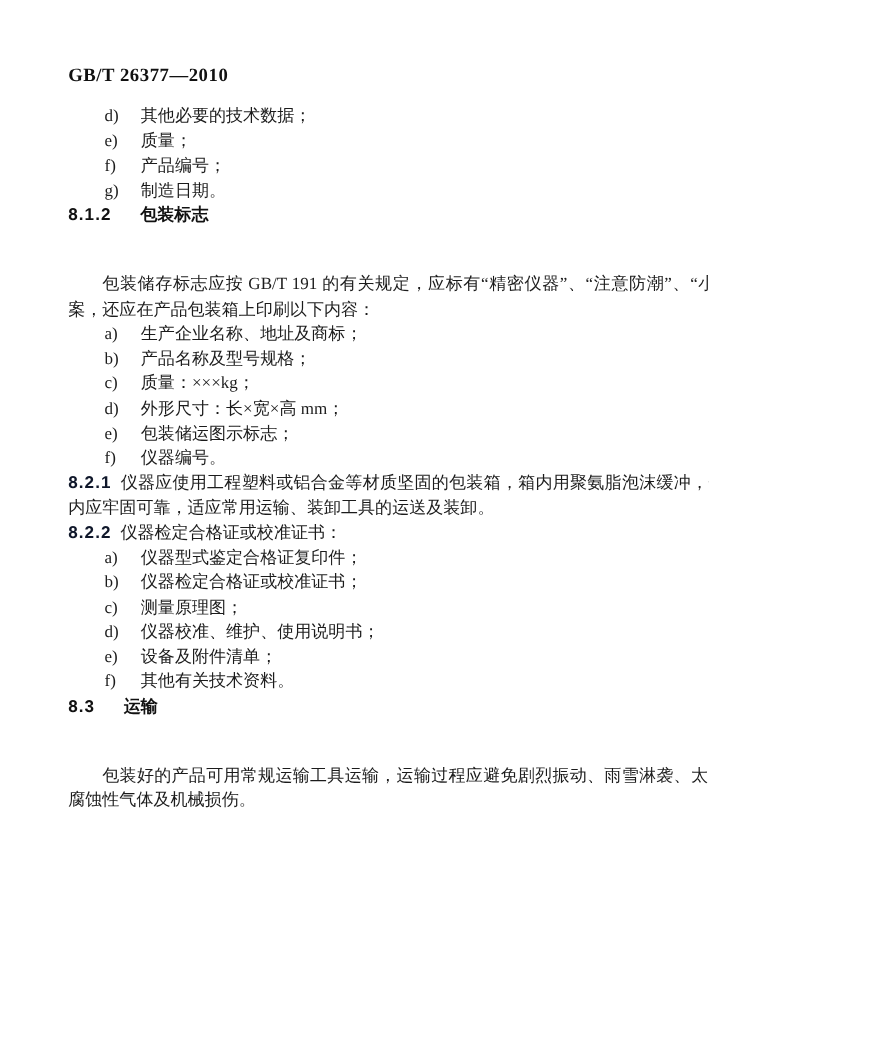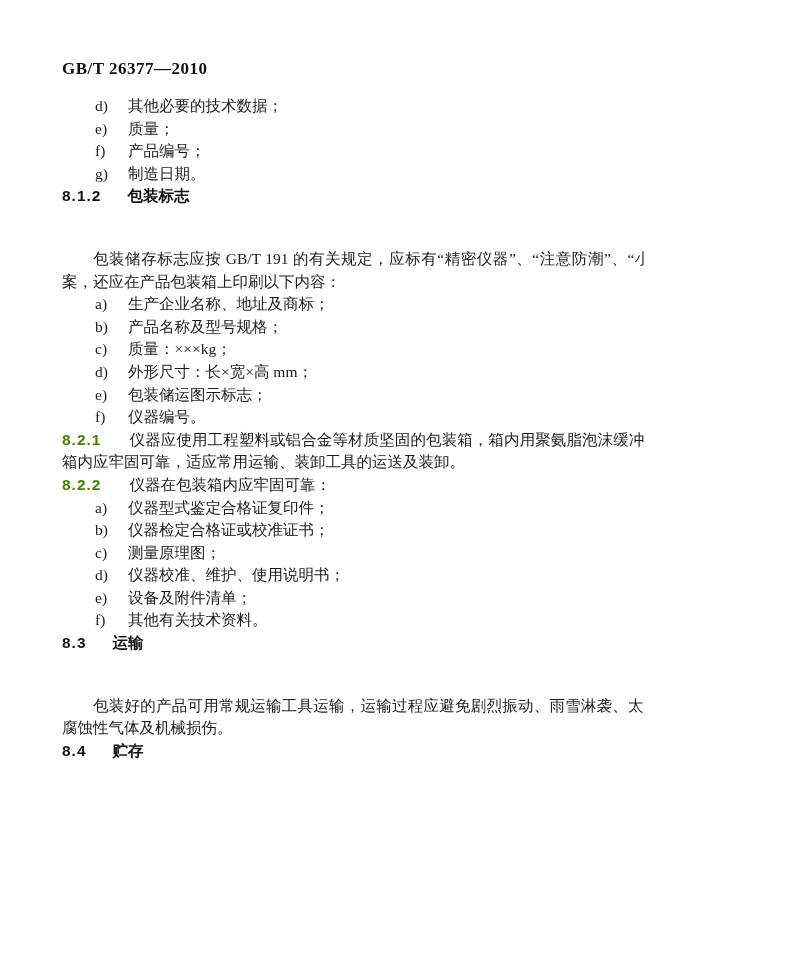--- a/index.html
+++ b/index.html
@@ -45,23 +45,23 @@
     margin-right: 26px;
     letter-spacing: 1px;
   }
   
   .clause {
     text-align: justify;
   }
   .clause .c-num {
     font-family: "Liberation Sans", sans-serif;
     font-weight: 700;
-    margin-right: 28px;
+    margin-right: 8px;
     letter-spacing: 1px;
-    color: #4d7c0f;
+    color: #0f172a;
   }
   
   .para {
     text-indent: 2em;
     text-align: justify;
     margin-top: 40px;
   }
   
   .list-item {
     display: flex;
@@ -121,21 +121,21 @@
         <div class="list-item">
           <span class="li-marker">e)</span>
           <span class="li-text">包装储运图示标志；</span>
         </div>
         <div class="list-item">
           <span class="li-marker">f)</span>
           <span class="li-text">仪器编号。</span>
         </div>
       </div>
       <div class="clause"><span class="c-num">8.2.1</span><span class="c-text">仪器应使用工程塑料或铝合金等材质坚固的包装箱，箱内用聚氨脂泡沫缓冲，仪器在包装箱内应牢固可靠，适应常用运输、装卸工具的运送及装卸。</span></div>
-      <div class="clause"><span class="c-num">8.2.2</span><span class="c-text">仪器在包装箱内应牢固可靠：</span></div>
+      <div class="clause"><span class="c-num">8.2.2</span><span class="c-text">仪器检定合格证或校准证书：</span></div>
       <div class="list">
         <div class="list-item">
           <span class="li-marker">a)</span>
           <span class="li-text">仪器型式鉴定合格证复印件；</span>
         </div>
         <div class="list-item">
           <span class="li-marker">b)</span>
           <span class="li-text">仪器检定合格证或校准证书；</span>
         </div>
         <div class="list-item">
@@ -150,15 +150,14 @@
           <span class="li-marker">e)</span>
           <span class="li-text">设备及附件清单；</span>
         </div>
         <div class="list-item">
           <span class="li-marker">f)</span>
           <span class="li-text">其他有关技术资料。</span>
         </div>
       </div>
       <div class="heading"><span class="h-num">8.3</span><span class="h-title">运输</span></div>
       <div class="para">包装好的产品可用常规运输工具运输，运输过程应避免剧烈振动、雨雪淋袭、太阳久晒、接触腐蚀性气体及机械损伤。</div>
-      <div class="heading"><span class="h-num">8.4</span><span class="h-title">贮存</span></div>
     </div>
 </div>
 
 </body></html>

